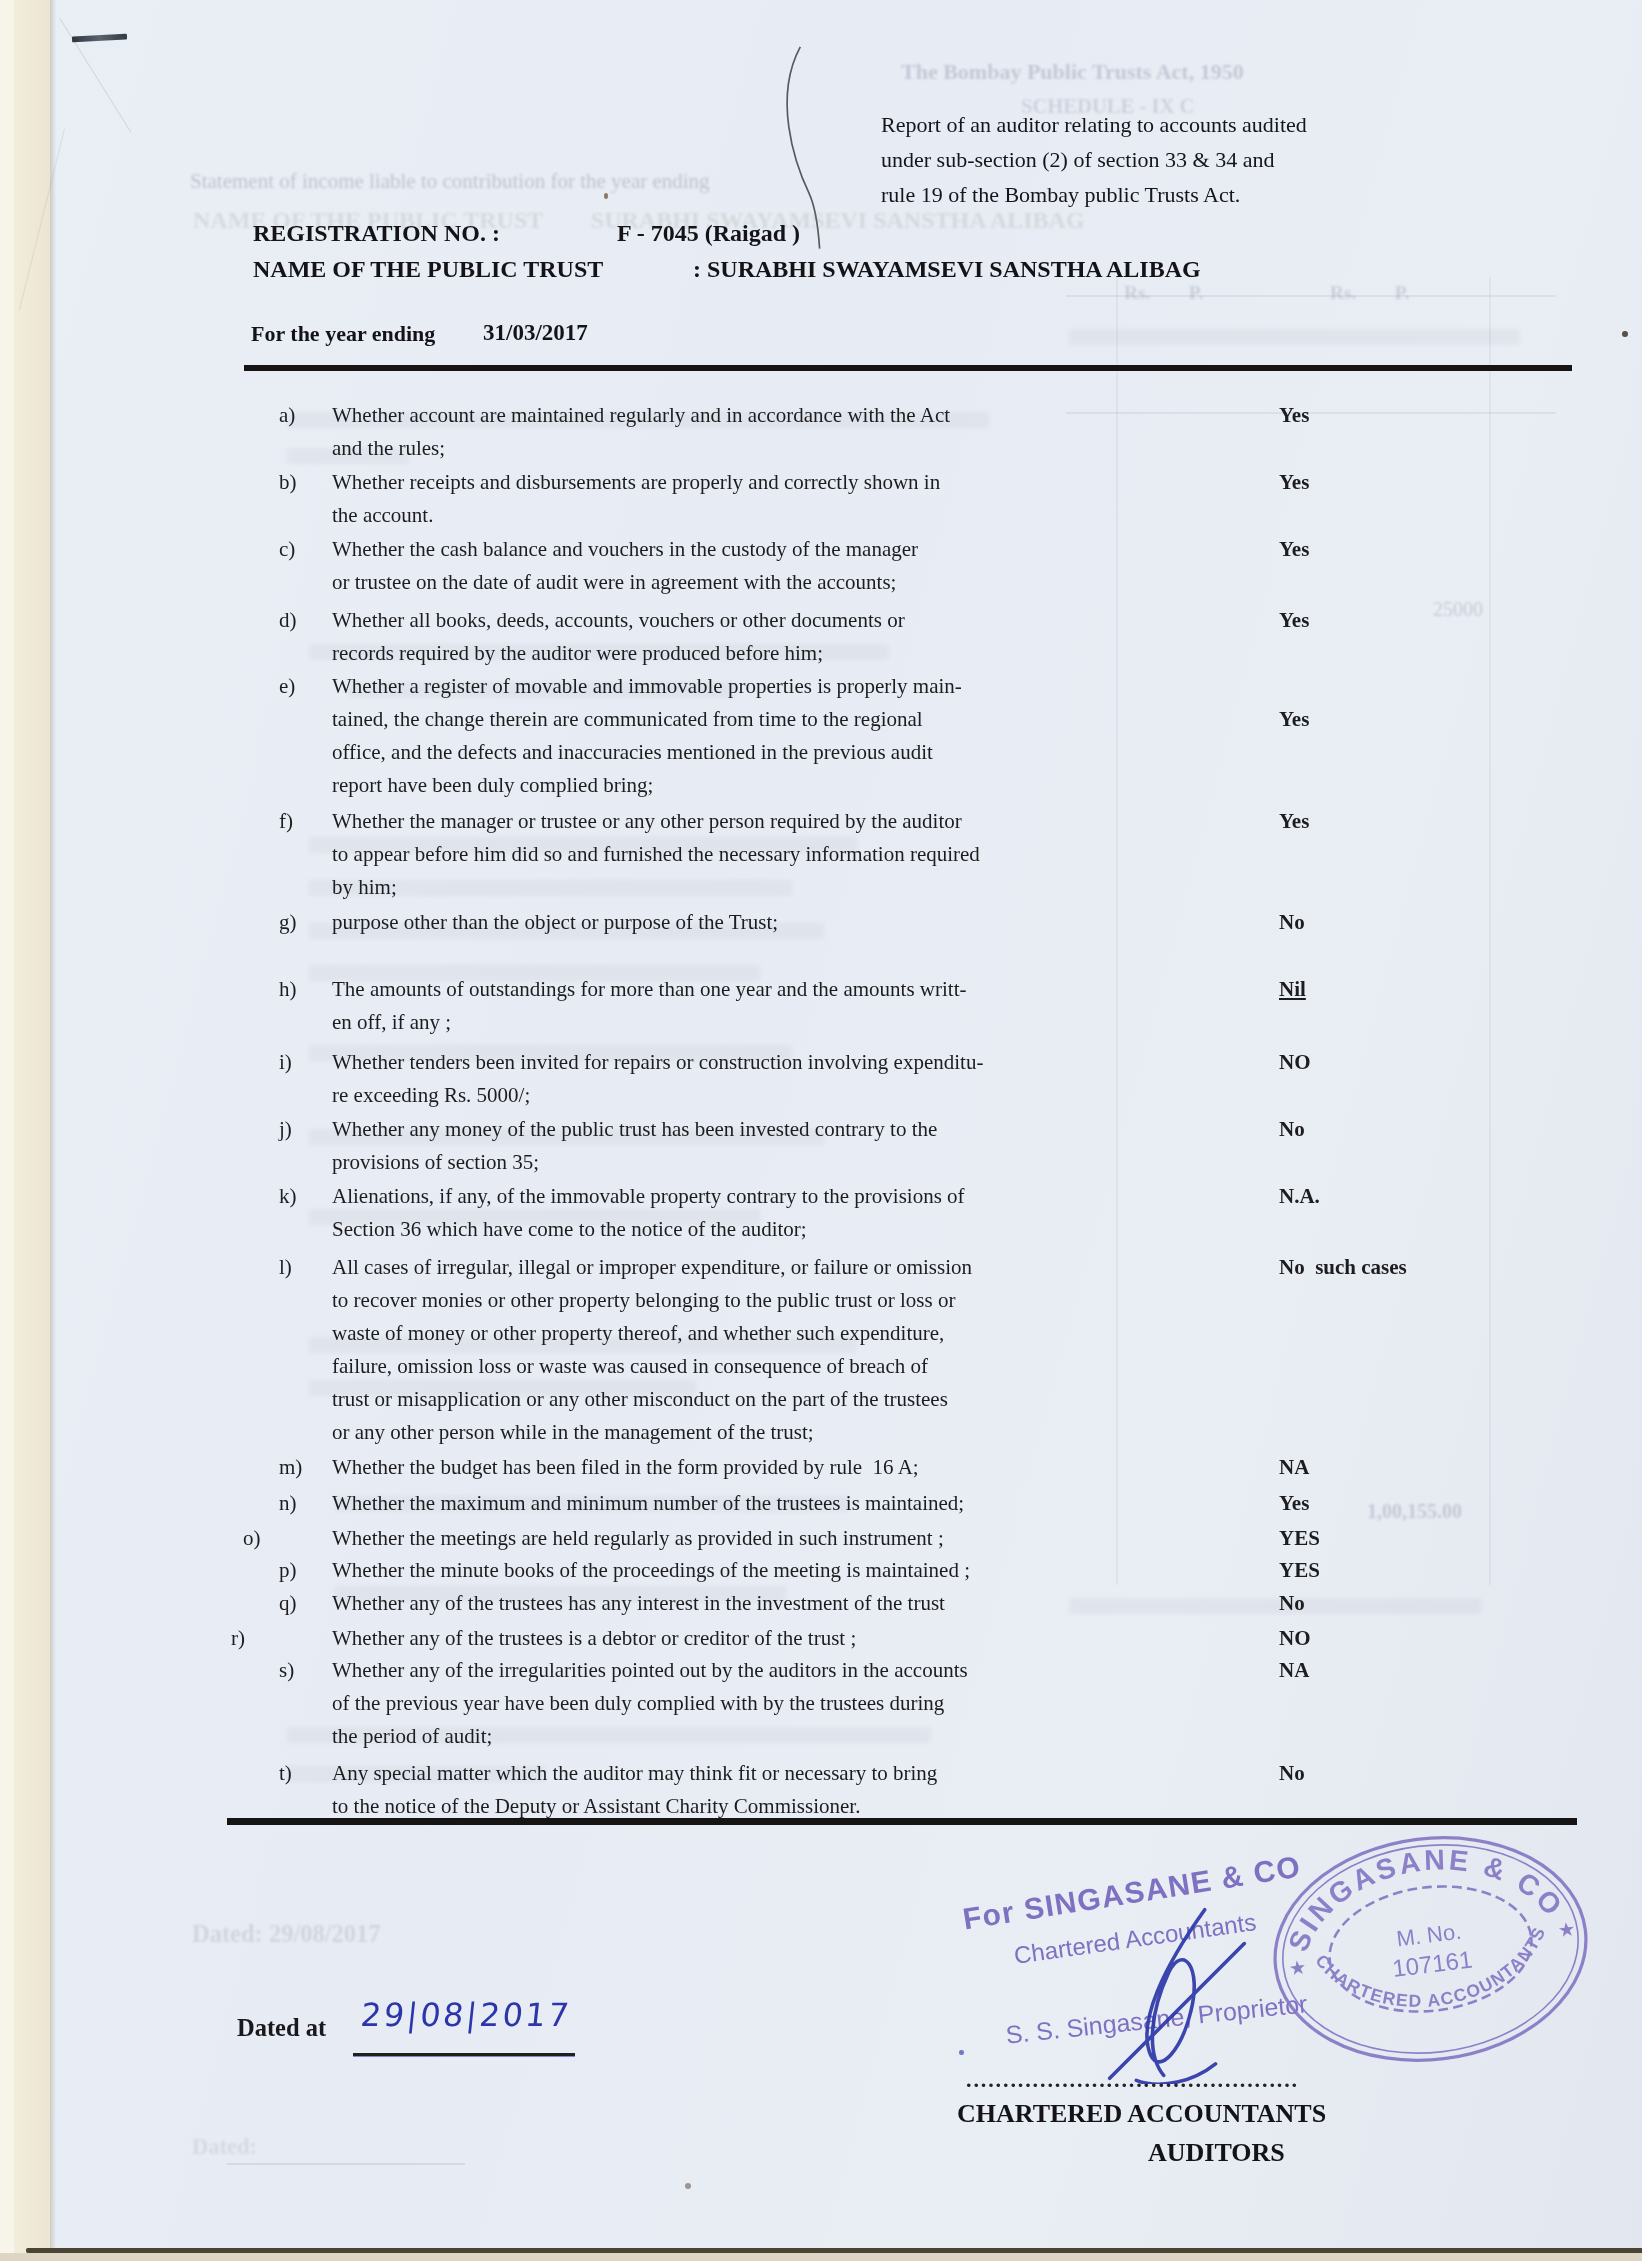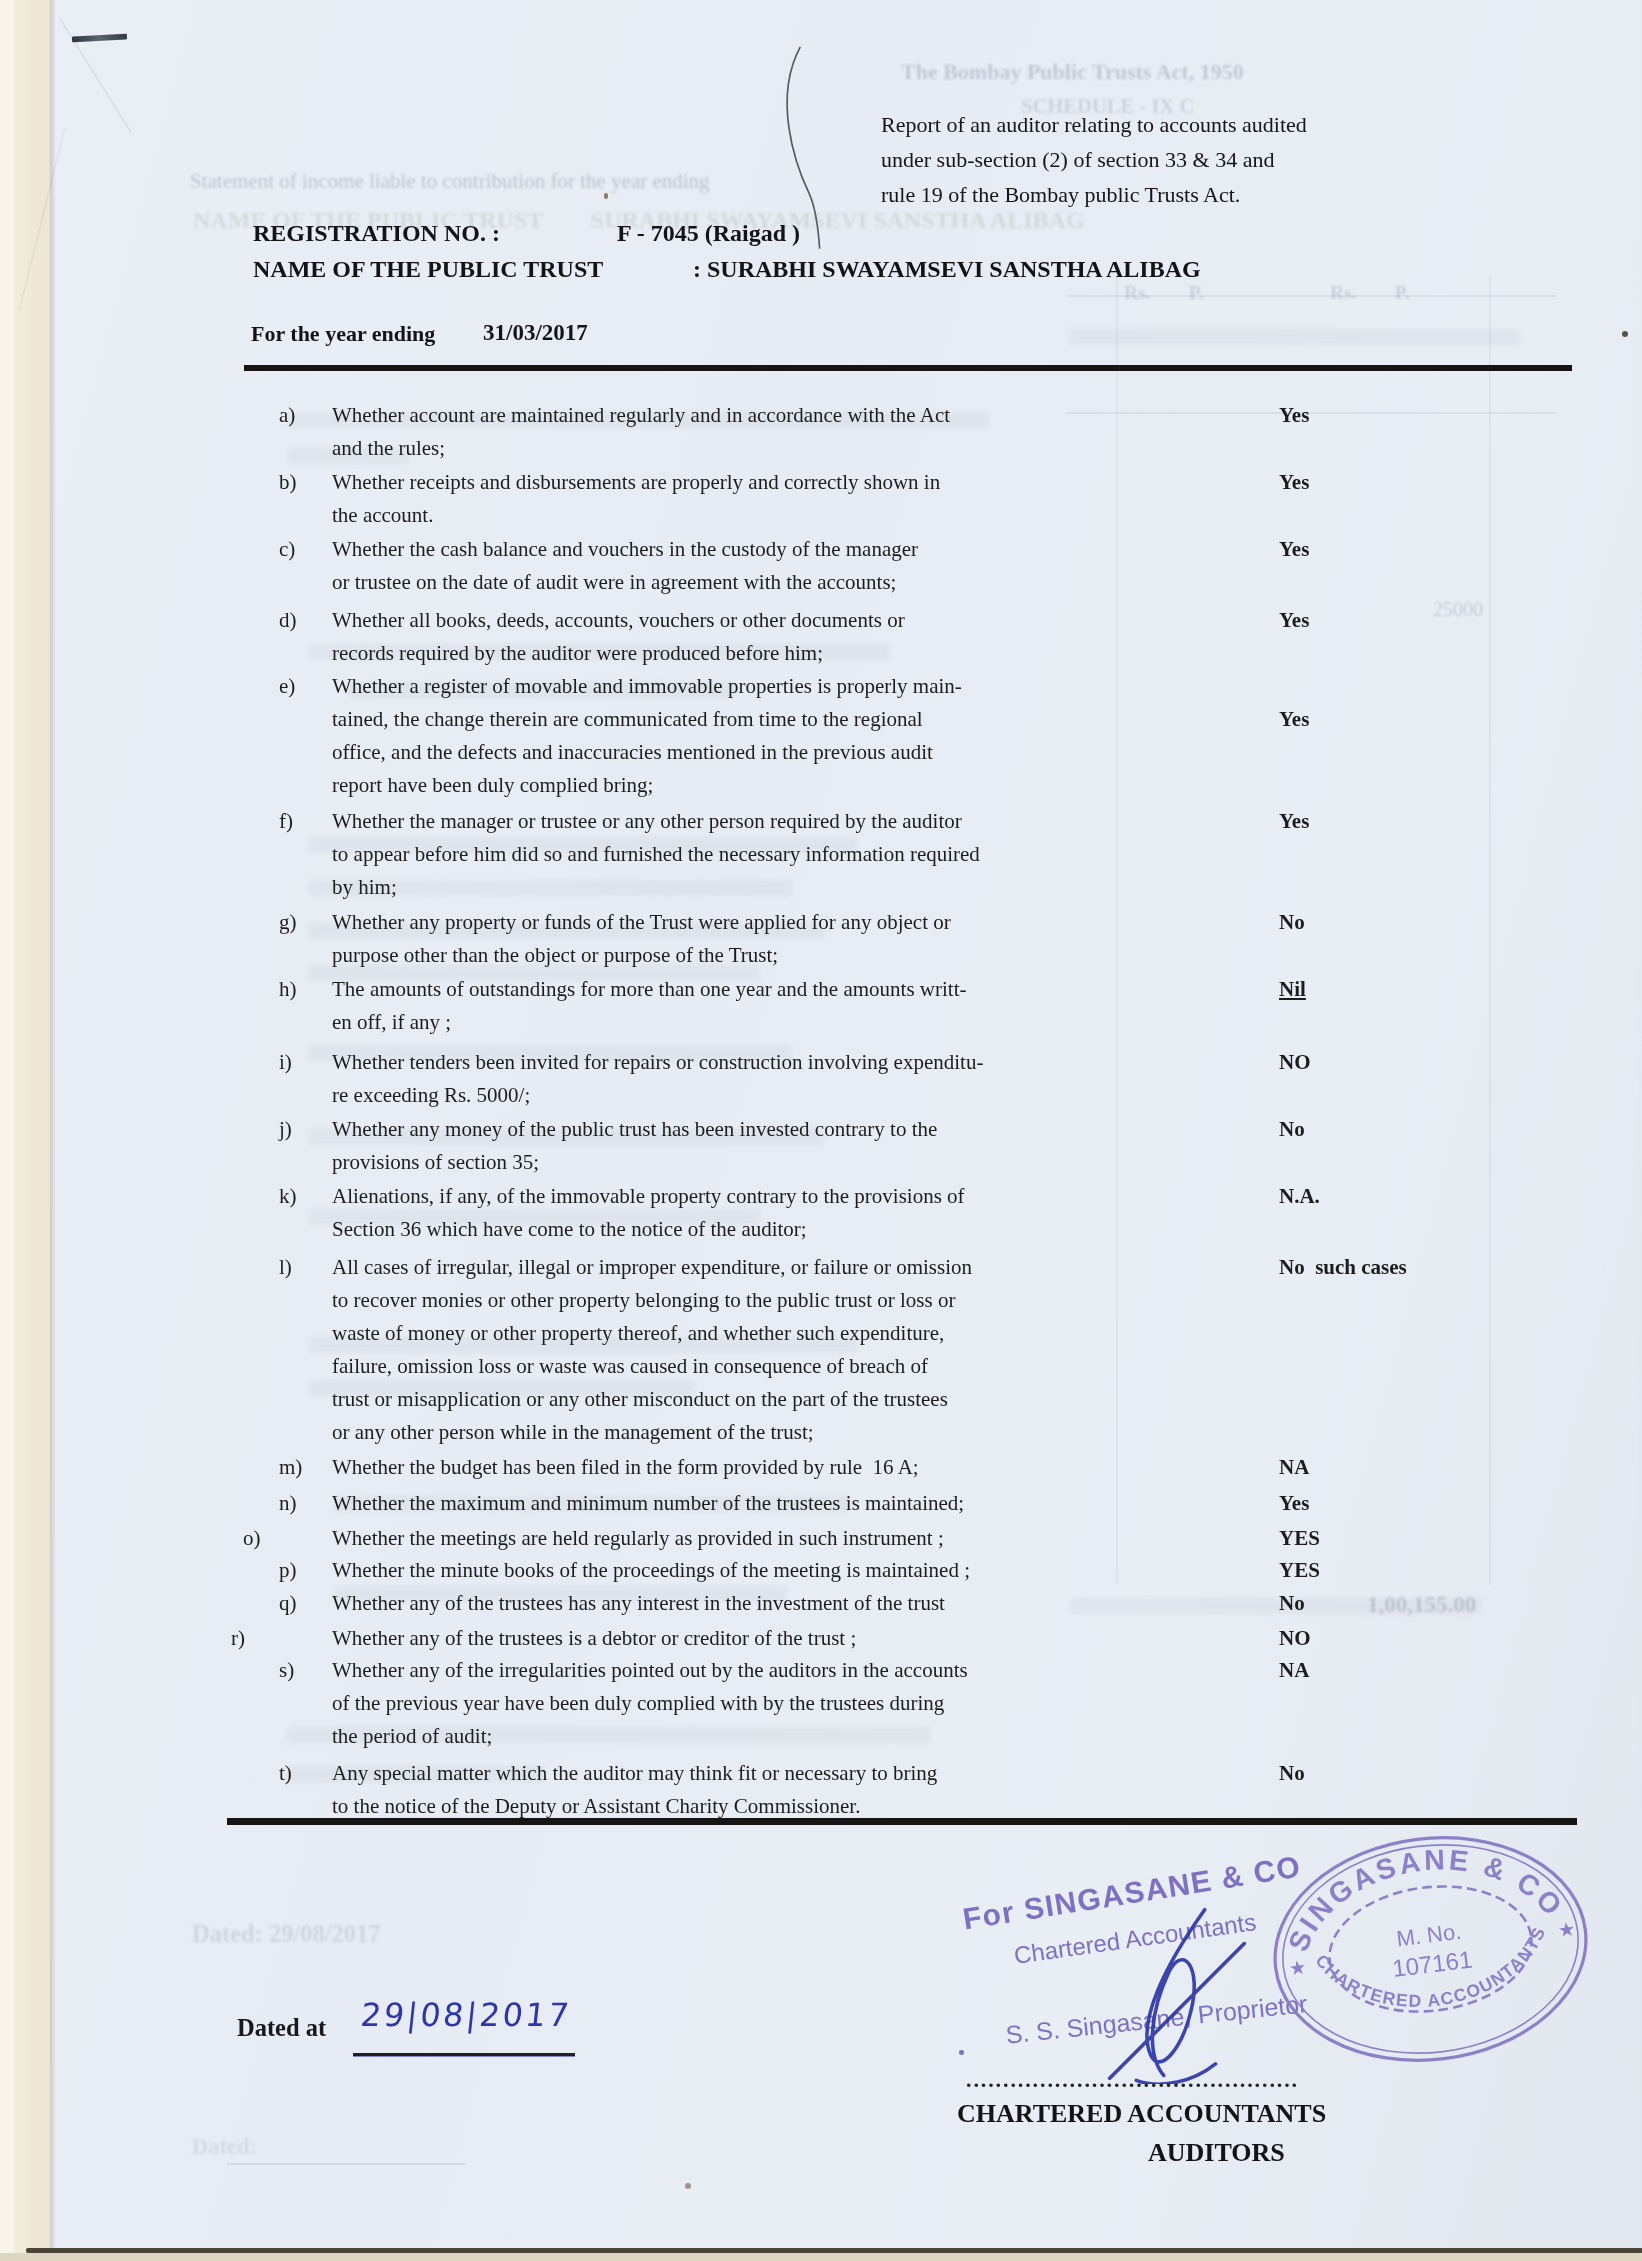--- a/index.html
+++ b/index.html
@@ -94,21 +94,21 @@
   <div class="ghost-hline" style="left:1066px;top:295px;width:490px;"></div>
   <div class="ghost-hline" style="left:1066px;top:412px;width:490px;"></div>
   <div id="ghost-texts">
       <span class="ghost" style="left: 901px; top: 59px; font-size: 22px; font-weight: 700; opacity: 0.3; color: rgb(108, 120, 148);">The Bombay Public Trusts Act, 1950</span>
       <span class="ghost" style="left: 1021px; top: 95px; font-size: 20.6px; font-weight: 700; opacity: 0.22; color: rgb(108, 120, 148);">SCHEDULE - IX C</span>
       <span class="ghost" style="left: 190px; top: 169px; font-size: 21px; font-weight: 400; opacity: 0.33; color: rgb(102, 113, 138);">Statement of income liable to contribution for the year ending</span>
       <span class="ghost" style="left: 193px; top: 207px; font-size: 24px; font-weight: 700; opacity: 0.17; color: rgb(110, 138, 112);">NAME OF THE PUBLIC TRUST        SURABHI SWAYAMSEVI SANSTHA ALIBAG</span>
       <span class="ghost" style="left: 1124px; top: 282px; font-size: 19.3px; font-weight: 700; opacity: 0.26; color: rgb(112, 124, 146);">Rs.        P.</span>
       <span class="ghost" style="left: 1330px; top: 282px; font-size: 19.3px; font-weight: 700; opacity: 0.26; color: rgb(112, 124, 146);">Rs.        P.</span>
       <span class="ghost" style="left: 1433px; top: 598px; font-size: 20px; font-weight: 400; opacity: 0.3; color: rgb(112, 124, 146);">25000</span>
-      <span class="ghost" style="left: 1367px; top: 1592px; font-size: 23px; font-weight: 700; opacity: 0.3; color: rgb(112, 124, 146);">1,00,155.00</span>
+      <span class="ghost" style="left: 1367px; top: 1500px; font-size: 20px; font-weight: 700; opacity: 0.3; color: rgb(112, 124, 146);">1,00,155.00</span>
       <span class="ghost" style="left: 192px; top: 1920px; font-size: 24.5px; font-weight: 700; opacity: 0.2; color: rgb(112, 124, 146);">Dated: 29/08/2017</span>
       <span class="ghost" style="left: 192px; top: 2134px; font-size: 22.5px; font-weight: 700; opacity: 0.16; color: rgb(112, 124, 146);">Dated:</span>
     </div>
   <div class="ghost-hline" style="left:227px;top:2163px;width:238px;opacity:.14;"></div>
 
   <div class="hdr">
     <div>Report of an auditor relating to accounts audited</div>
     <div>under sub-section (2) of section 33 &amp; 34 and</div>
     <div>rule 19 of the Bombay public Trusts Act.</div>
   </div>
@@ -149,21 +149,21 @@
         <div class="q-lines"><div>Whether a register of movable and immovable properties is properly main-</div><div>tained, the change therein are communicated from time to the regional</div><div>office, and the defects and inaccuracies mentioned in the previous audit</div><div>report have been duly complied bring;</div></div>
         <div class="q-answer" style="top: 33px;">Yes</div>
       </div>
       <div class="q-item" style="top: 805px;">
         <span class="q-label" style="left: 279px;">f)</span>
         <div class="q-lines"><div>Whether the manager or trustee or any other person required by the auditor</div><div>to appear before him did so and furnished the necessary information required</div><div>by him;</div></div>
         <div class="q-answer" style="top: 0px;">Yes</div>
       </div>
       <div class="q-item" style="top: 906px;">
         <span class="q-label" style="left: 279px;">g)</span>
-        <div class="q-lines"><div>Whether any property or funds of the Trust were applied for any object or</div><div>purpose other than the object or purpose of the Trust;</div></div>
+        <div class="q-lines"><div>purpose other than the object or purpose of the Trust;</div></div>
         <div class="q-answer" style="top: 0px;">No</div>
       </div>
       <div class="q-item" style="top: 973px;">
         <span class="q-label" style="left: 279px;">h)</span>
         <div class="q-lines"><div>The amounts of outstandings for more than one year and the amounts writt-</div><div>en off, if any ;</div></div>
         <div class="q-answer" style="top: 0px; text-decoration: underline;">Nil</div>
       </div>
       <div class="q-item" style="top: 1046px;">
         <span class="q-label" style="left: 279px;">i)</span>
         <div class="q-lines"><div>Whether tenders been invited for repairs or construction involving expenditu-</div><div>re exceeding Rs. 5000/;</div></div>

